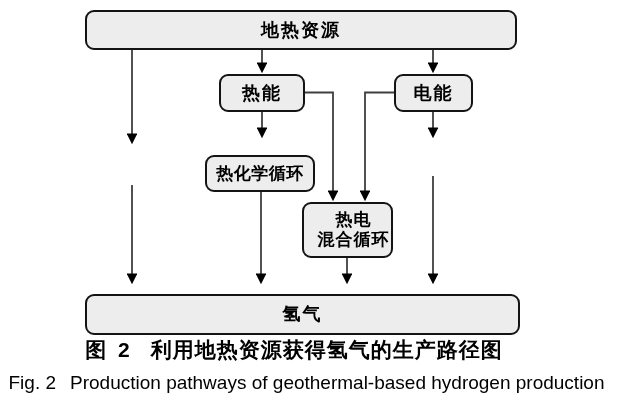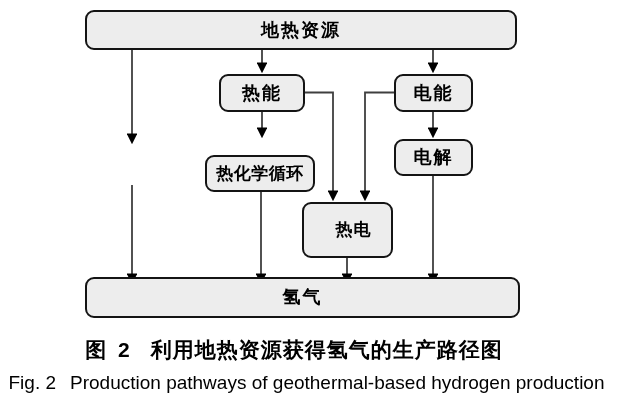--- a/index.html
+++ b/index.html
@@ -51,21 +51,21 @@
   }
   .node .two-line { letter-spacing: 1px; font-size: 17px; }
   
   .n-geothermal   { left: 85px;  top: 10px;  width: 432px; height: 40px; }
   .n-heat         { left: 219px; top: 74px;  width: 86px;  height: 38px; justify-content: center; }
   .n-electric     { left: 394px; top: 74px;  width: 79px;  height: 38px; }
   .n-direct       { left: 85px;  top: 145px; width: 97px;  height: 40px; letter-spacing: 1px; }
   .n-thermo       { left: 205px; top: 139px; width: 110px; height: 37px; letter-spacing: 0.5px; font-size: 17px; margin-top: 16px; }
   .n-electrolysis { left: 394px; top: 139px; width: 79px;  height: 37px; }
   .n-hybrid       { left: 302px; top: 202px; width: 91px;  height: 56px; padding-left: 12px; }
-  .n-hydrogen     { left: 85px;  top: 277px; width: 435px; height: 41px; }
+  .n-hydrogen     { left: 85px;  top: 294px; width: 435px; height: 41px; }
   .caption-zh {
     position: absolute;
     left: 0; top: 336px; width: 588px;
     text-align: center;
     font-size: 21px;
     font-weight: bold;
     letter-spacing: 1px;
     white-space: nowrap;
   }
   .caption-zh .cap-tag { margin-right: 18px; letter-spacing: 3px; }
@@ -114,27 +114,25 @@
 
   <div class="node n-electric">
     <span>电能</span>
   </div>
 
 
   <div class="node n-thermo">
     <span>热化学循环</span>
   </div>
 
-  <div class="node n-electrolysis">
-    <span>电解</span>
-  </div>
 
   <div class="node n-hybrid">
     <span class="two-line">
       <span>热电</span><br>
+      <span>混合循环</span>
     </span>
   </div>
 
   <div class="node n-hydrogen">
     <span>氢气</span>
   </div>
 
   <div class="caption-zh">
     <span class="cap-tag">图 2</span><span>利用地热资源获得氢气的生产路径图</span>
   </div>

